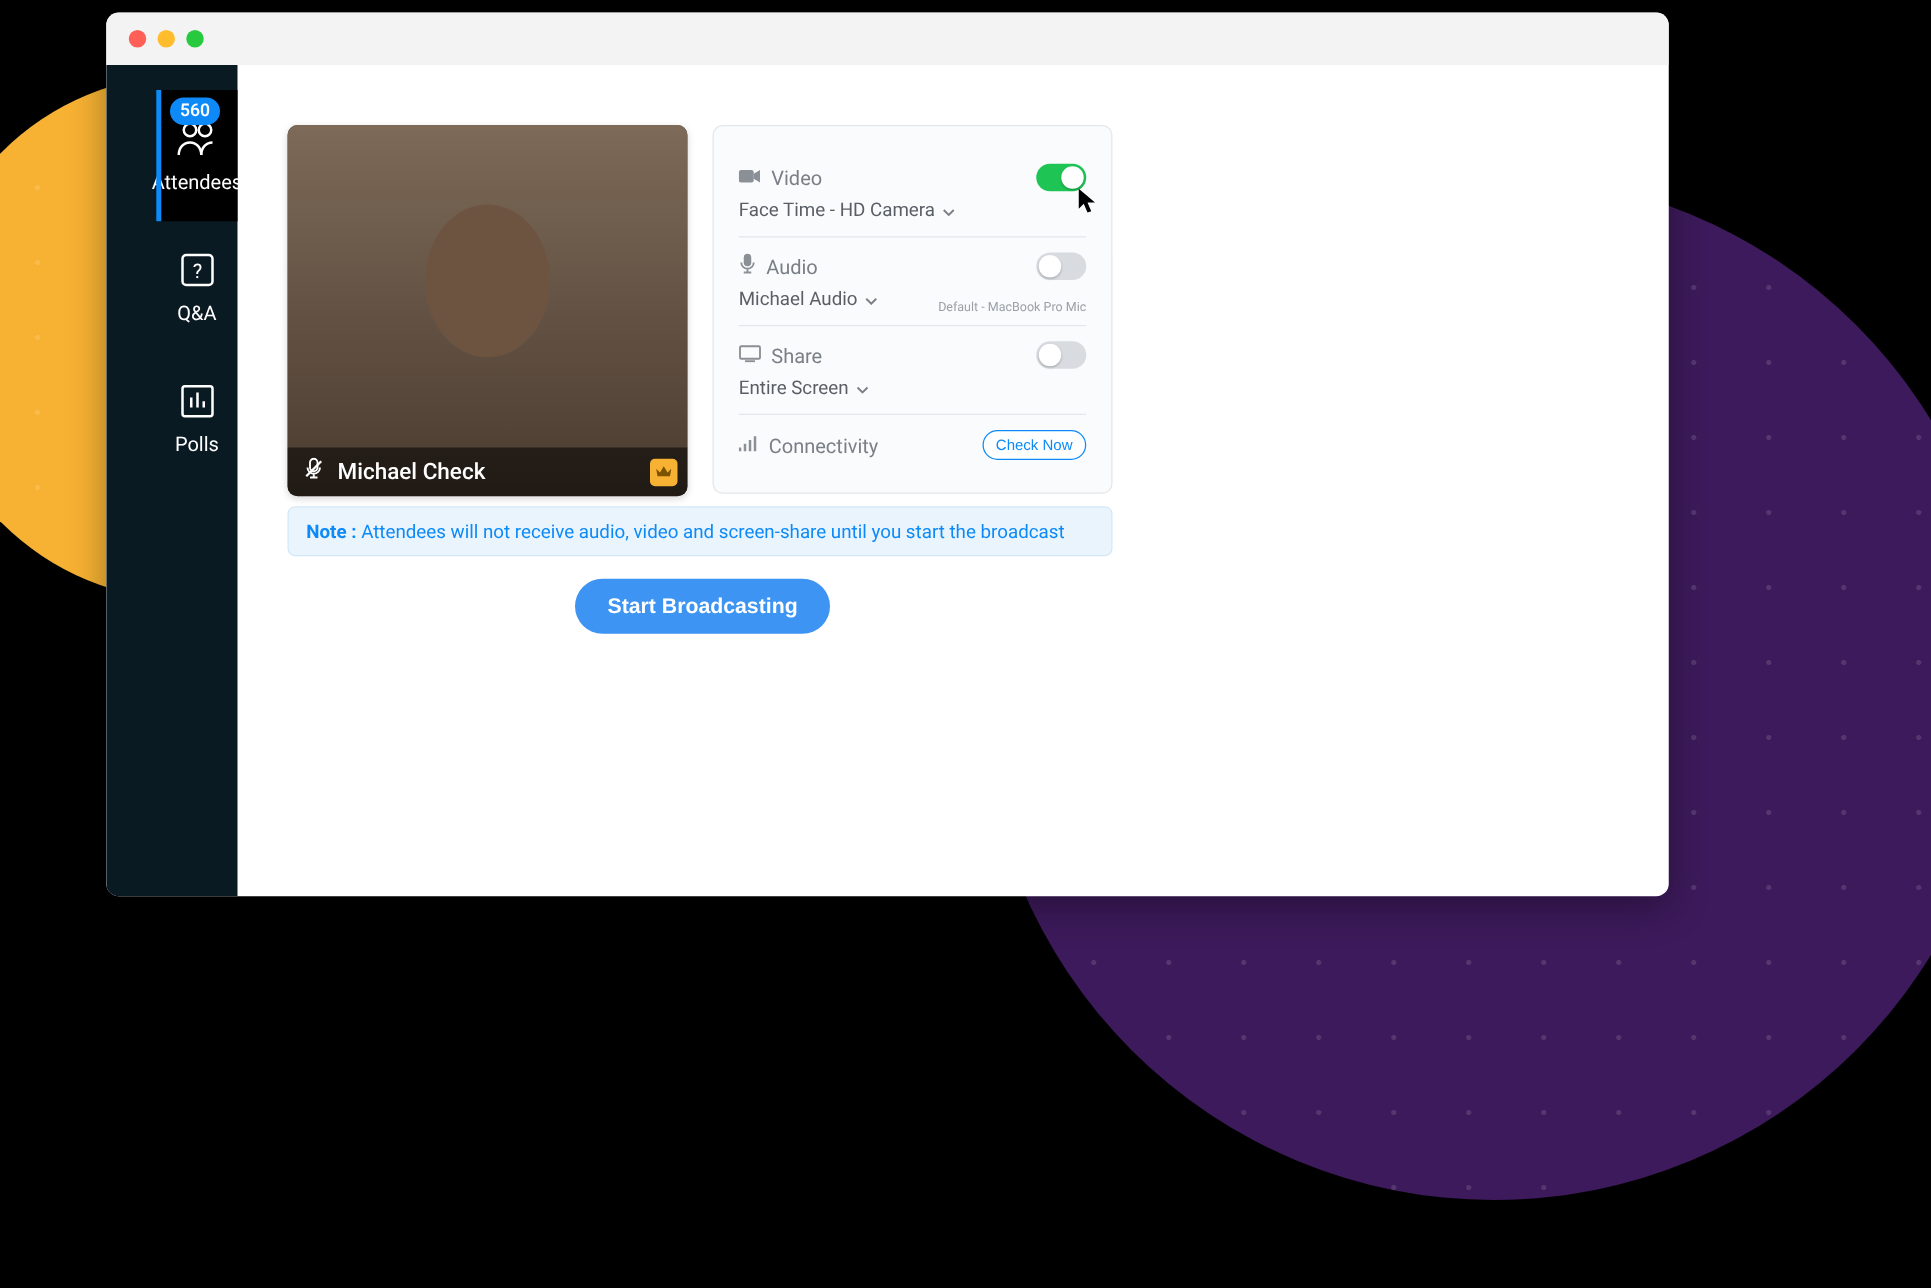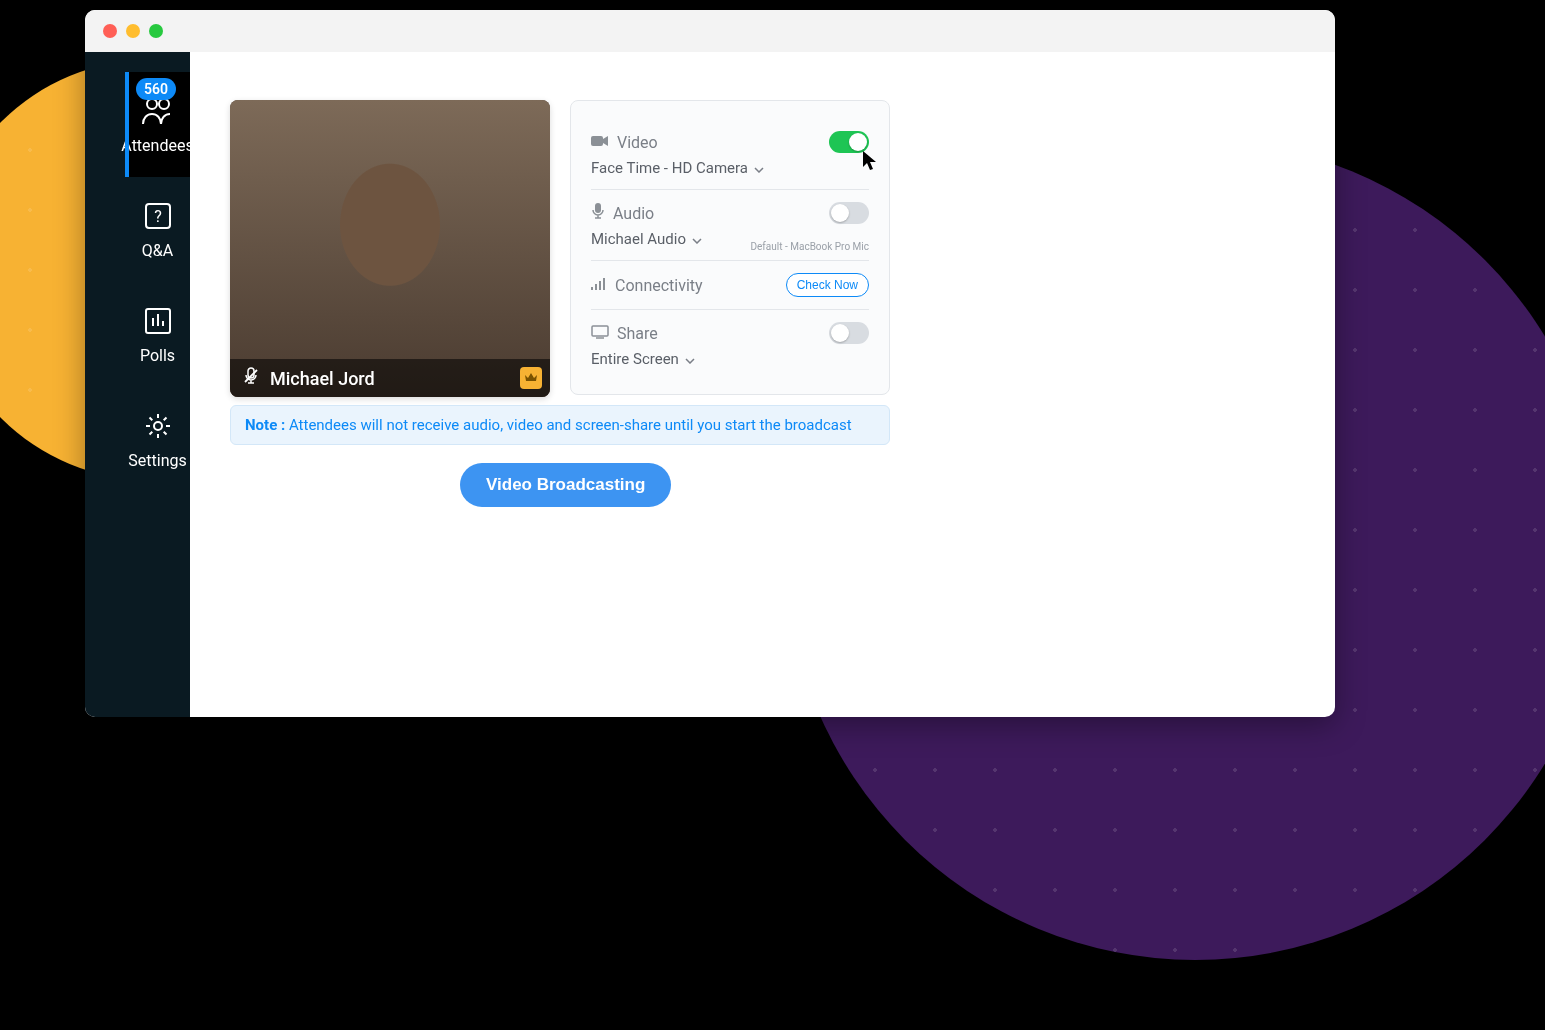--- a/index.html
+++ b/index.html
@@ -239,46 +239,37 @@
           <svg width="30" height="30" viewBox="0 0 30 30" stroke-width="2">
             <rect x="3" y="3" width="24" height="24" rx="2"></rect>
             <line x1="10" y1="20" x2="10" y2="12"></line>
             <line x1="15" y1="20" x2="15" y2="8"></line>
             <line x1="20" y1="20" x2="20" y2="15"></line>
           </svg>
         </div>
         <span>Polls</span>
       </div>
 
-      <div class="side-item">
-        <div class="side-icon">
-          <svg width="30" height="30" viewBox="0 0 30 30" stroke-width="2">
-            <circle cx="15" cy="15" r="4"></circle>
-            <path d="M15 3v4M15 23v4M3 15h4M23 15h4M6.5 6.5l2.8 2.8M20.7 20.7l2.8 2.8M6.5 23.5l2.8-2.8M20.7 9.3l2.8-2.8"></path>
-          </svg>
-        </div>
-        <span>Settings</span>
-      </div>
 
     </div>
 
     <div class="main">
 
       <div class="top-row">
 
         <div class="video-tile">
           <div class="placeholder"></div>
           <div class="video-overlay">
             <span>
               <svg width="18" height="18" viewBox="0 0 18 18">
                   <path d="M9 1a3 3 0 013 3v4a3 3 0 01-6 0V4a3 3 0 013-3zM4 8a5 5 0 0010 0M9 13v3M6 16h6" stroke="#fff" stroke-width="1.5" fill="none"></path>
                   <line x1="3" y1="15" x2="15" y2="3" stroke="#fff" stroke-width="1.8"></line>
                 </svg>
             </span>
-            <span>Michael Jord</span>
+            <span>Michael Check</span>
           </div>
           <div class="crown-badge">
             <svg width="14" height="14" viewBox="0 0 14 14">
                 <path d="M2 10l-1-6 3 3 3-5 3 5 3-3-1 6z" fill="#7a5200"></path>
               </svg>
           </div>
         </div>
 
         <div class="settings-card">
 
@@ -326,67 +317,67 @@
                     <path d="M1 1l4 4 4-4" stroke="#7a7f87" fill="none" stroke-width="1.5"></path>
                   </svg></span>
             </div>
             <div class="meta-right">Default - MacBook Pro Mic</div>
           </div>
 
           <div class="setting-row">
             <div class="setting-head">
               <div class="setting-left">
                 <span>
+                  <svg width="18" height="14" viewBox="0 0 18 14">
+                      <rect x="1" y="1" width="16" height="10" rx="1" stroke="#8b9096" stroke-width="1.5" fill="none"></rect>
+                      <line x1="5" y1="13" x2="13" y2="13" stroke="#8b9096" stroke-width="1.5"></line>
+                    </svg>
+                </span>
+                <span class="setting-label">Share</span>
+              </div>
+              <div class="toggle">
+                  <div class="knob"></div>
+                </div>
+            </div>
+            <div class="setting-sub">
+              <span>Entire Screen</span>
+              <span><svg width="10" height="6" viewBox="0 0 10 6">
+                    <path d="M1 1l4 4 4-4" stroke="#7a7f87" fill="none" stroke-width="1.5"></path>
+                  </svg></span>
+            </div>
+          </div>
+
+          <div class="setting-row">
+            <div class="setting-head">
+              <div class="setting-left">
+                <span>
                   <svg width="16" height="14" viewBox="0 0 16 14">
                       <rect class="icon-g" x="0" y="10" width="2" height="3"></rect>
                       <rect class="icon-g" x="4" y="7" width="2" height="6"></rect>
                       <rect class="icon-g" x="8" y="4" width="2" height="9"></rect>
                       <rect class="icon-g" x="12" y="1" width="2" height="12"></rect>
                     </svg>
                 </span>
                 <span class="setting-label">Connectivity</span>
               </div>
               <button class="check-now">Check Now</button>
             </div>
           </div>
 
-          <div class="setting-row">
-            <div class="setting-head">
-              <div class="setting-left">
-                <span>
-                  <svg width="18" height="14" viewBox="0 0 18 14">
-                      <rect x="1" y="1" width="16" height="10" rx="1" stroke="#8b9096" stroke-width="1.5" fill="none"></rect>
-                      <line x1="5" y1="13" x2="13" y2="13" stroke="#8b9096" stroke-width="1.5"></line>
-                    </svg>
-                </span>
-                <span class="setting-label">Share</span>
-              </div>
-              <div class="toggle">
-                  <div class="knob"></div>
-                </div>
-            </div>
-            <div class="setting-sub">
-              <span>Entire Screen</span>
-              <span><svg width="10" height="6" viewBox="0 0 10 6">
-                    <path d="M1 1l4 4 4-4" stroke="#7a7f87" fill="none" stroke-width="1.5"></path>
-                  </svg></span>
-            </div>
-          </div>
-
         </div>
 
         <div class="cursor-shape">
           <svg width="16" height="22" viewBox="0 0 16 22">
               <path d="M1 1l0 16 4-4 3 7 3-1-3-7 6 0z" fill="#000"></path>
             </svg>
         </div>
 
       </div>
 
       <div class="note-bar">
         <span class="note-label">Note :</span><span> Attendees will not receive audio, video and screen-share until you start the broadcast</span>
       </div>
 
-      <button class="broadcast-btn">Video Broadcasting</button>
+      <button class="broadcast-btn">Start Broadcasting</button>
 
     </div>
   </div>
 </div>
 
 </body></html>

